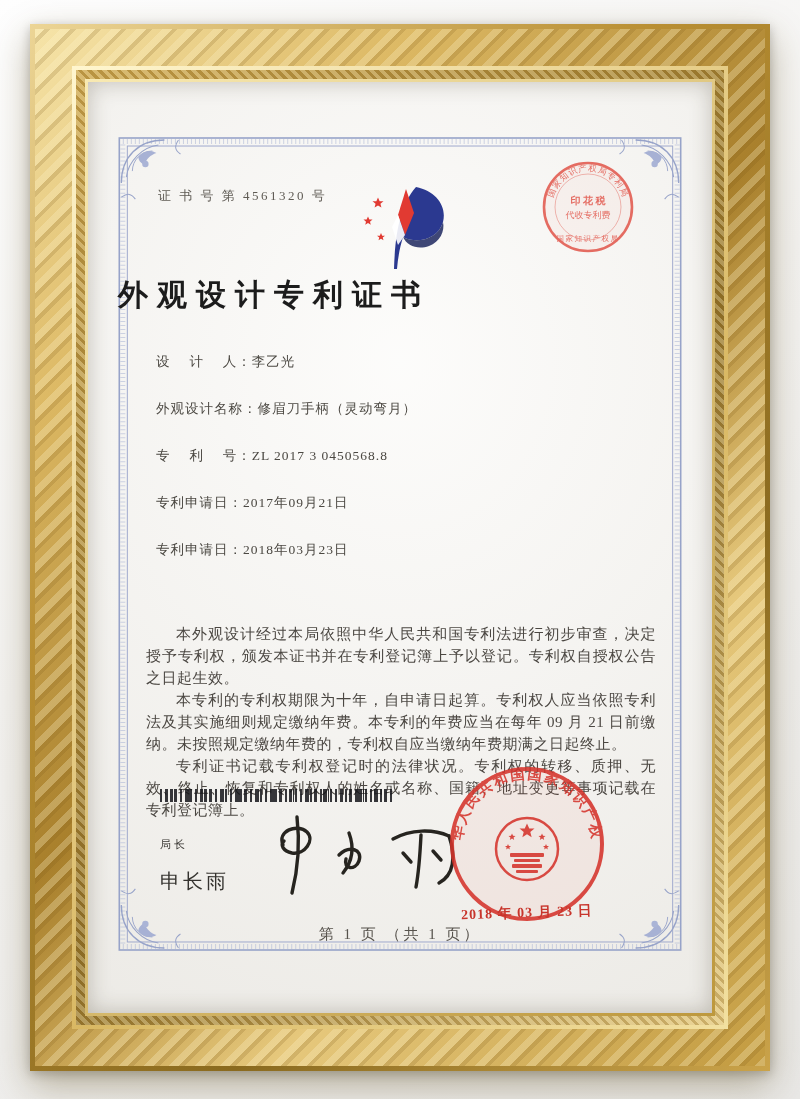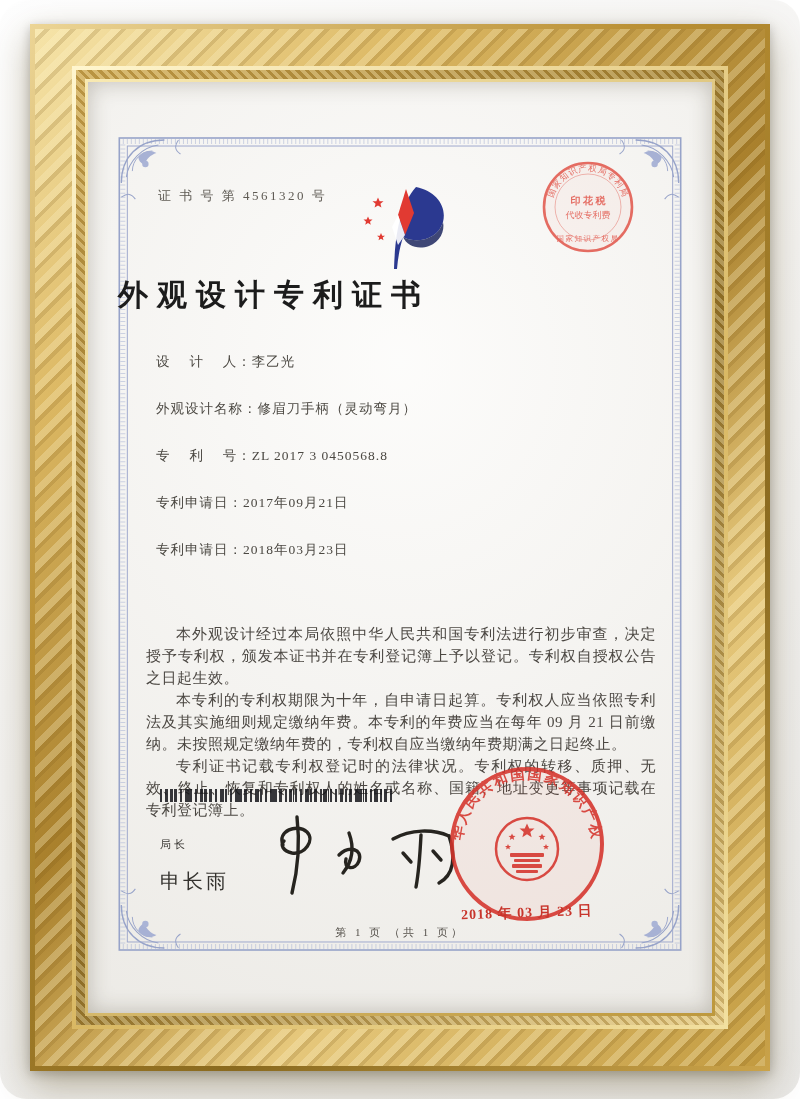--- a/index.html
+++ b/index.html
@@ -1,19 +1,19 @@
 <!DOCTYPE html>
 <html><head>
 <meta charset="utf-8">
 <style>
   html,body{margin:0;padding:0;}
   body{width:800px;height:1099px;overflow:hidden;background:#fff;
        font-family:"Liberation Serif","DejaVu Serif",serif;}
   .photo{position:relative;width:800px;height:1099px;
-         background:linear-gradient(150deg,#fefefe 0%,#f3f2f0 45%,#e9e8e6 100%);border-radius:27px;}
+         background:linear-gradient(150deg,#fefefe 0%,#f3f2f0 45%,#e9e8e6 100%);}
   
   .frame{position:absolute;left:30px;top:24px;right:30px;bottom:28px;
          box-shadow:0 14px 34px rgba(90,70,20,.38),0 3px 10px rgba(0,0,0,.22);}
   .f1{height:100%;box-sizing:border-box;padding:5px;
       background:linear-gradient(135deg,#ecd596,#b98f33 35%,#8a6a1f 70%,#caa34a);}
   .f2{height:100%;box-sizing:border-box;padding:37px;
       background:
         repeating-linear-gradient(135deg,rgba(255,245,205,.28) 0 7px,rgba(120,85,20,.18) 7px 11px,rgba(255,255,255,0) 11px 18px),
         linear-gradient(135deg,#f6e4a9 0%,#dcb863 22%,#a87f2b 48%,#e6c87c 72%,#c29a3f 100%);}
   .f3{height:100%;box-sizing:border-box;padding:4px;
@@ -50,21 +50,21 @@
   .barcode{position:absolute;left:42px;top:652px;width:232px;height:13px;opacity:.85;
      background-image:
        repeating-linear-gradient(90deg,#15151a 0 2px,transparent 2px 5px),
        repeating-linear-gradient(90deg,#15151a 0 1px,transparent 1px 7px),
        repeating-linear-gradient(90deg,transparent 0 10px,#15151a 10px 13px,transparent 13px 17px);}
   .sig-title{position:absolute;left:42px;top:700px;font-size:11px;color:#35332f;letter-spacing:3px;}
   .sig-name{position:absolute;left:42px;top:731px;font-size:20px;color:#35332f;letter-spacing:3px;}
   .signature{position:absolute;left:135px;top:668px;}
   .seal-main{position:absolute;left:328px;top:628px;}
   .footer{position:absolute;left:0;right:0;top:788px;text-align:center;
-          font-size:11px;color:#56524c;letter-spacing:3px;}
+          font-size:15px;color:#56524c;letter-spacing:3px;}
   .seal-small{position:absolute;right:46px;top:22px;}
 </style>
 </head>
 <body>
 
 <div class="photo">
   <div class="frame">
     <div class="f1">
       <div class="f2">
         <div class="f3">

